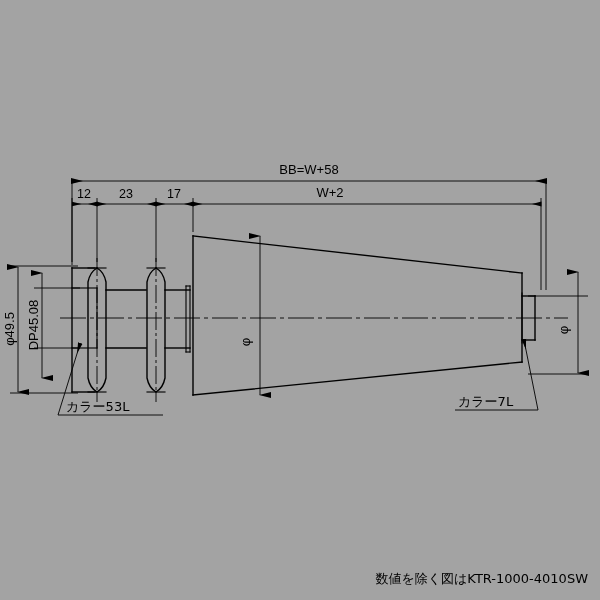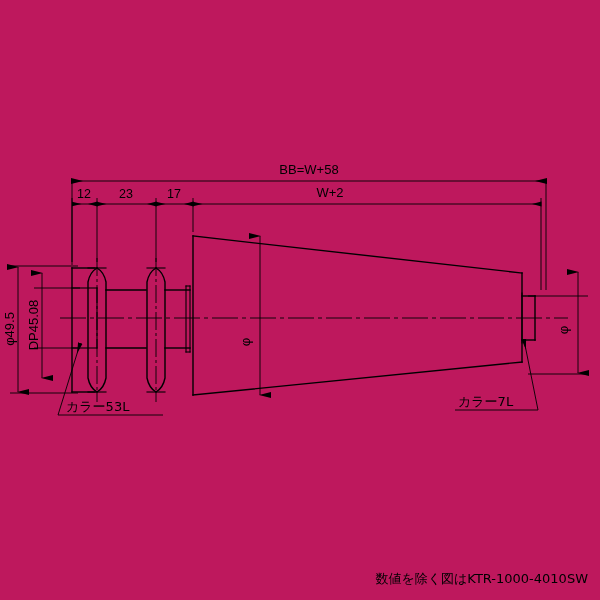--- a/index.html
+++ b/index.html
@@ -8,21 +8,21 @@
     padding: 0;
     background: #ffffff;
   }
   body {
     font-family: "Liberation Sans", "DejaVu Sans", sans-serif;
   }
   #page {
     position: relative;
     width: 600px;
     height: 600px;
-    background: #be185d;
+    background: #a3a3a3;
     overflow: hidden;
   }
   #drawing-svg {
     position: absolute;
     left: 0;
     top: 0;
     width: 600px;
     height: 600px;
     display: block;
   }

